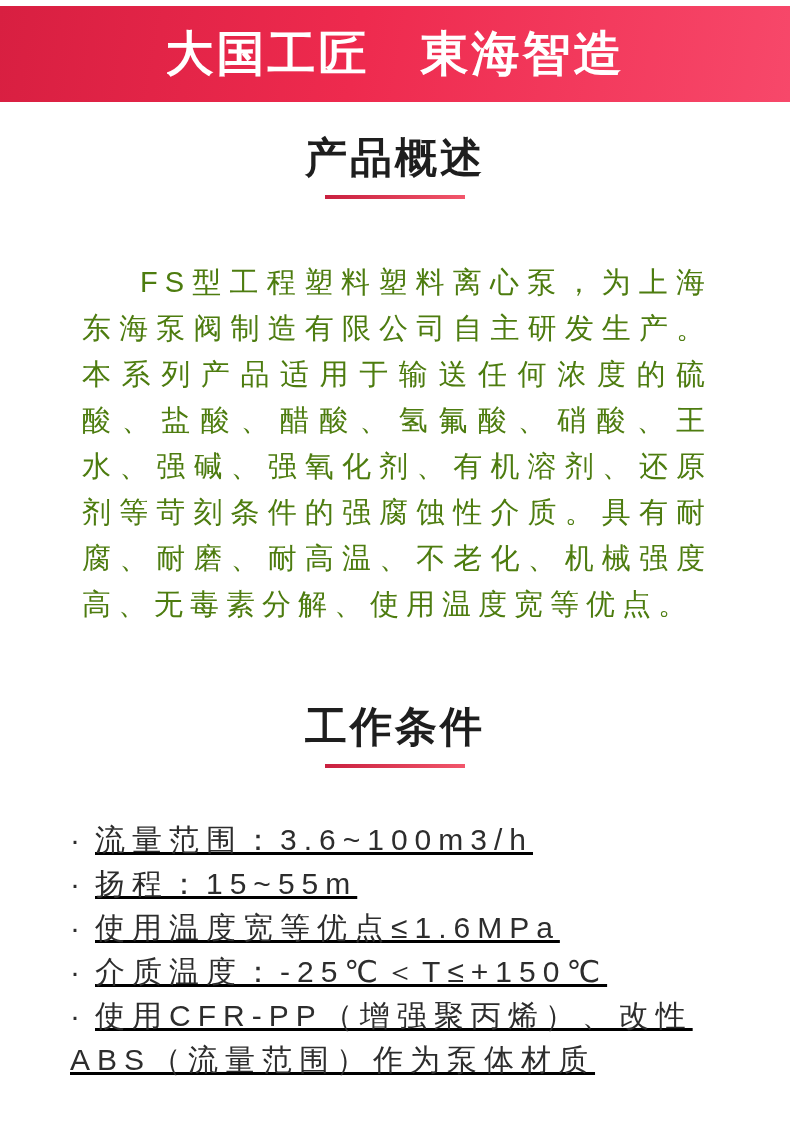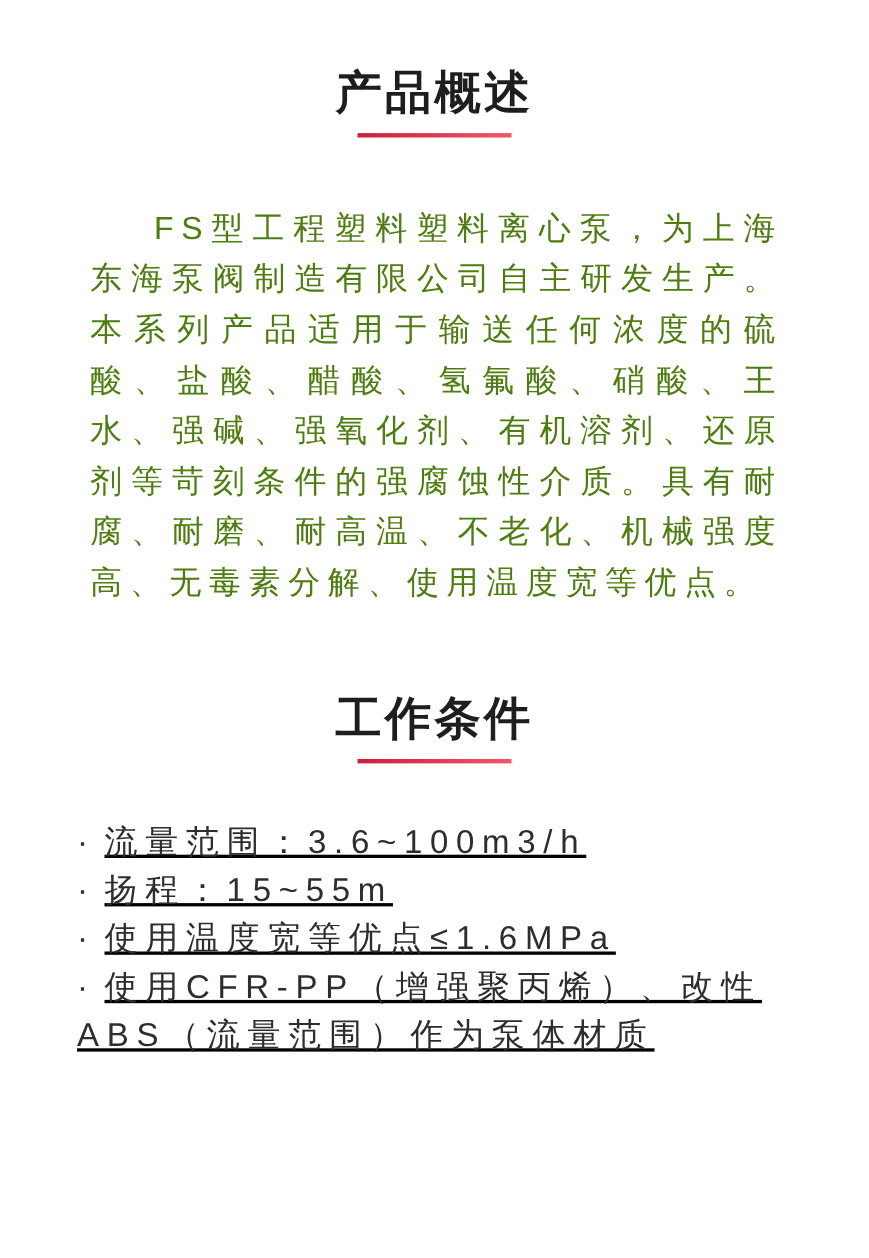--- a/index.html
+++ b/index.html
@@ -44,21 +44,21 @@
     font-weight: 700;
     color: #1e1e1e;
     letter-spacing: 3px;
   }
   .title-underline {
     width: 140px;
     height: 4px;
     margin: 13px auto 0;
     background: linear-gradient(to right, #c9203f, #f2566b);
   }
-  .overview-heading { padding-top: 60px; }
+  .overview-heading { padding-top: 32px; }
   .conditions-heading { padding-top: 76px; }
 
   
   .overview-paragraph {
     margin: 60px 78px 0 82px;
     font-size: 29px;
     line-height: 46px;
     letter-spacing: 7px;
     color: #4d7c0f;
     text-align: justify;
@@ -83,32 +83,36 @@
     display: inline-block;
     margin-right: 8px;
     color: #2d2d2d;
   }
 </style>
 </head>
 <body>
 
 <div class="page">
 
+  <header class="banner">
+    <h1 class="banner-title">大国工匠　東海智造</h1>
+  </header>
 
   <section>
     <h2 class="section-title overview-heading">产品概述</h2>
     <div class="title-underline"></div>
     <p class="overview-paragraph">FS型工程塑料塑料离心泵，为上海东海泵阀制造有限公司自主研发生产。本系列产品适用于输送任何浓度的硫酸、盐酸、醋酸、氢氟酸、硝酸、王水、强碱、强氧化剂、有机溶剂、还原剂等苛刻条件的强腐蚀性介质。具有耐腐、耐磨、耐高温、不老化、机械强度高、无毒素分解、使用温度宽等优点。</p>
   </section>
 
   <section>
     <h2 class="section-title conditions-heading">工作条件</h2>
     <div class="title-underline"></div>
 
     <ul class="bullet-list">
       <li class="bullet-item"><span class="bullet-dot">·</span><span>流量范围：3.6~100m3/h</span></li>
       <li class="bullet-item"><span class="bullet-dot">·</span><span>扬程：15~55m</span></li>
       <li class="bullet-item"><span class="bullet-dot">·</span><span>使用温度宽等优点≤1.6MPa</span></li>
+      <li class="bullet-item"><span class="bullet-dot">·</span><span>介质温度：-25℃＜T≤+150℃</span></li>
       <li class="bullet-item"><span class="bullet-dot">·</span><span>使用CFR-PP（增强聚丙烯）、改性ABS（流量范围）作为泵体材质</span></li>
     </ul>
   </section>
 
 </div>
 
 </body></html>

